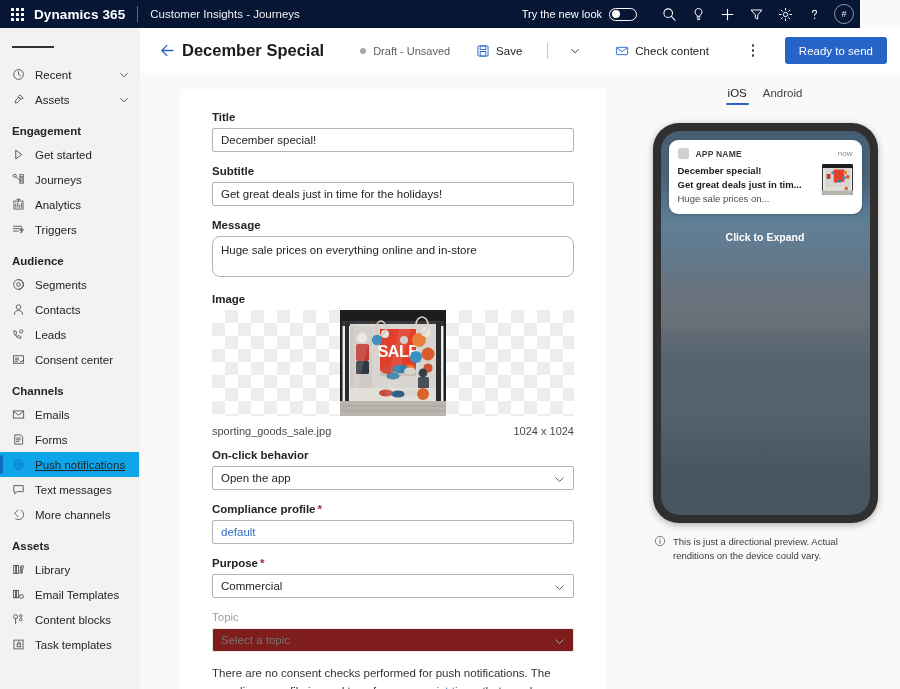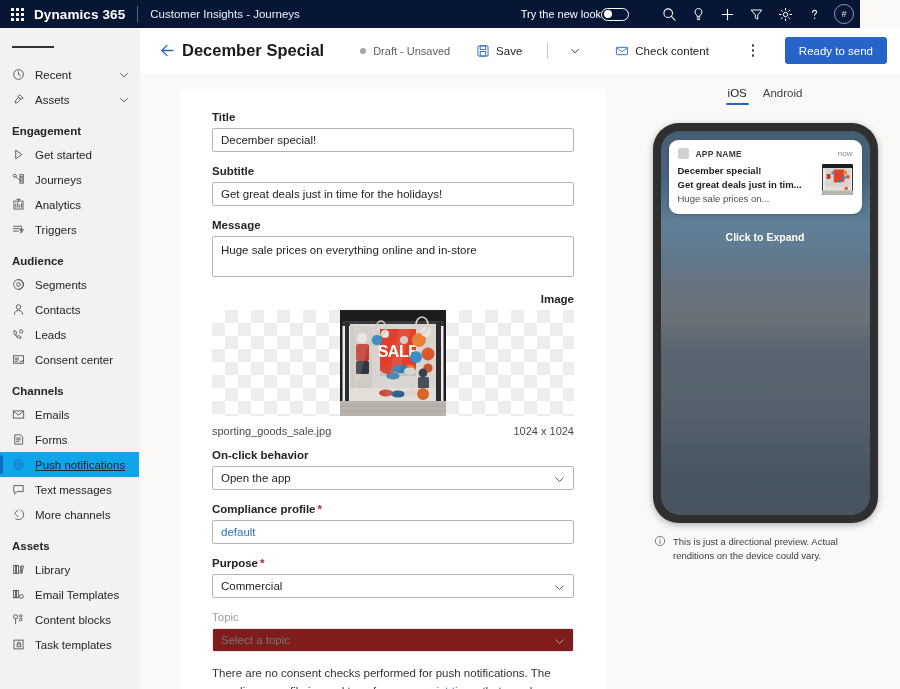--- a/index.html
+++ b/index.html
@@ -22,21 +22,21 @@
     color:#ffffff;
     position:relative;
   }
   .waffle { width:34px; display:flex; align-items:center; justify-content:center; cursor:pointer; }
   .waffle-grid { display:grid; grid-template-columns:repeat(3,3px); grid-template-rows:repeat(3,3px); gap:2px; }
   .waffle-grid i { display:block; width:3px; height:3px; background:#ffffff; border-radius:0.5px; }
   .brand { font-size:13.5px; font-weight:bold; letter-spacing:.1px; padding-right:12px; }
   .vdiv { width:1px; height:16px; background:#5b6880; }
   .appname { font-size:11.5px; padding-left:12px; color:#f0f0f0; font-weight:normal;}
   .topright { margin-left:auto; display:flex; align-items:center; height:28px; padding-right:6px; }
-  .newlook { display:flex; align-items:center; margin-right:26px; }
+  .newlook { display:flex; align-items:center; gap:7px; margin-right:18px; }
   .newlook-label { font-size:11px; color:#ffffff; }
   .toggle { width:28px; height:13px; border:1px solid #ffffff; border-radius:7px; position:relative; }
   .toggle::after { content:""; position:absolute; left:2px; top:1.5px; width:8px; height:8px; border-radius:50%; background:#ffffff; }
   .ticon { width:29px; height:28px; display:flex; align-items:center; justify-content:center; cursor:pointer; }
   .ticon svg { display:block; }
   .avatar {
     width:20px;height:20px;border-radius:50%;
     border:1px solid #8d97ab; margin-left:5px;
     display:flex;align-items:center;justify-content:center;
     font-size:9px; color:#e8e8e8;
@@ -107,30 +107,30 @@
   .flabel { font-size:11.5px; font-weight:bold; color:#242424; margin-bottom:5px; display:block; }
   .flabel.dim { color:#a0a0a0; font-weight:normal; }
   .req { color:#a4262c; font-weight:bold; margin-left:2px; }
   .inp {
     width:100%; height:24px; border:1px solid #b4b4b4; border-radius:2px;
     background:#fff; font-size:11.5px; color:#242424;
     padding:0 8px; font-family:inherit; outline:none;
   }
   .inp.link { color:#2f6fc4; }
   .ta {
-    width:100%; height:41px; border:1px solid #b4b4b4; border-radius:2px;
+    width:100%; height:41px; border:1px solid #b4b4b4; border-radius:8px;
     background:#fff; font-size:11.5px; color:#242424; padding:6px 8px;
     font-family:inherit; outline:none; resize:none; line-height:1.35;
   }
   .sel-wrap { position:relative; }
   .sel-wrap .chev { position:absolute; right:9px; top:8px; pointer-events:none; }
   .sel-wrap.disabled .inp { background:#7f1d1d; border-color:#e8e7e6; color:#a9a9a9; }
 
   
-  .img-field { margin-bottom:12px;text-align:right; }
+  .img-field { margin-bottom:12px; }
   .img-box {
     width:100%; height:106px; position:relative; overflow:hidden;
     background-color:#ffffff;
     background-image:
       linear-gradient(45deg,#ededed 25%,transparent 25%,transparent 75%,#ededed 75%),
       linear-gradient(45deg,#ededed 25%,transparent 25%,transparent 75%,#ededed 75%);
     background-size:26px 26px;
     background-position:0 0,13px 13px;
     display:flex; align-items:center; justify-content:center;
   }

